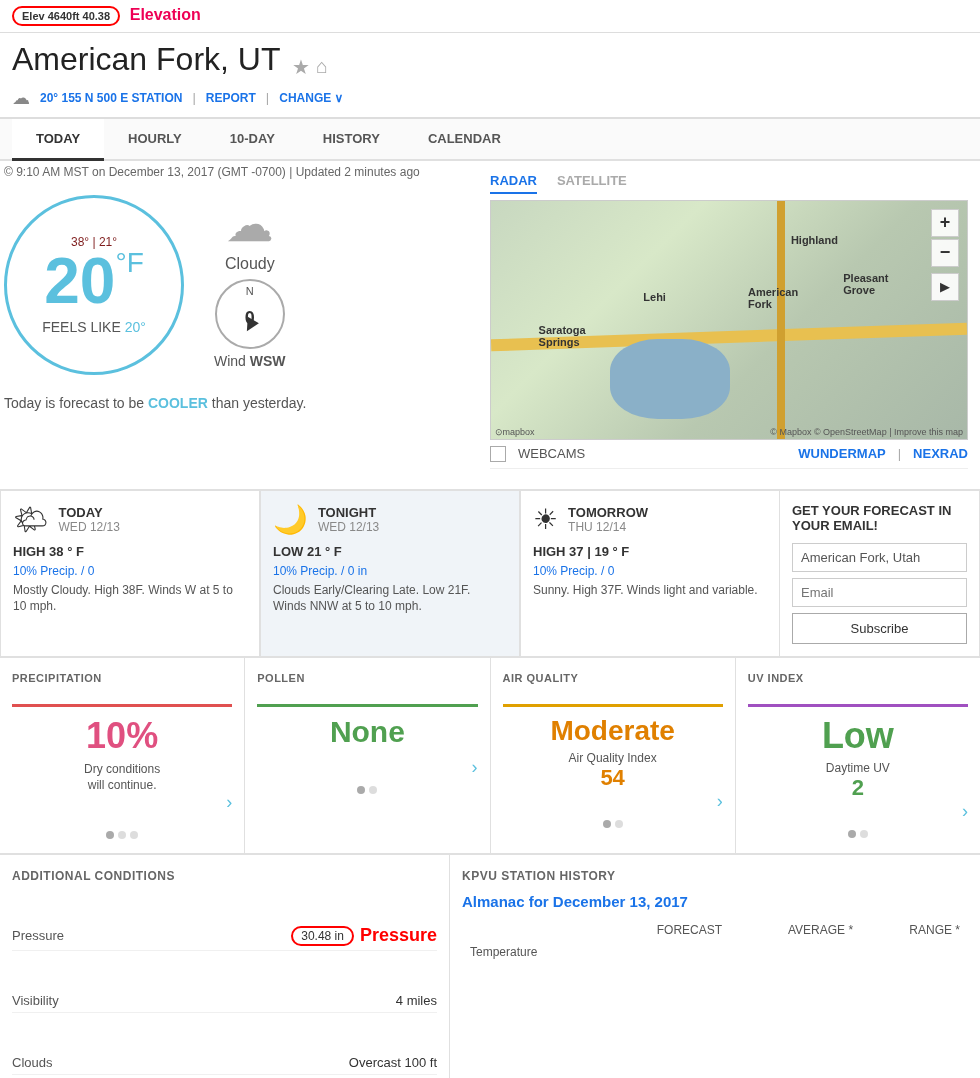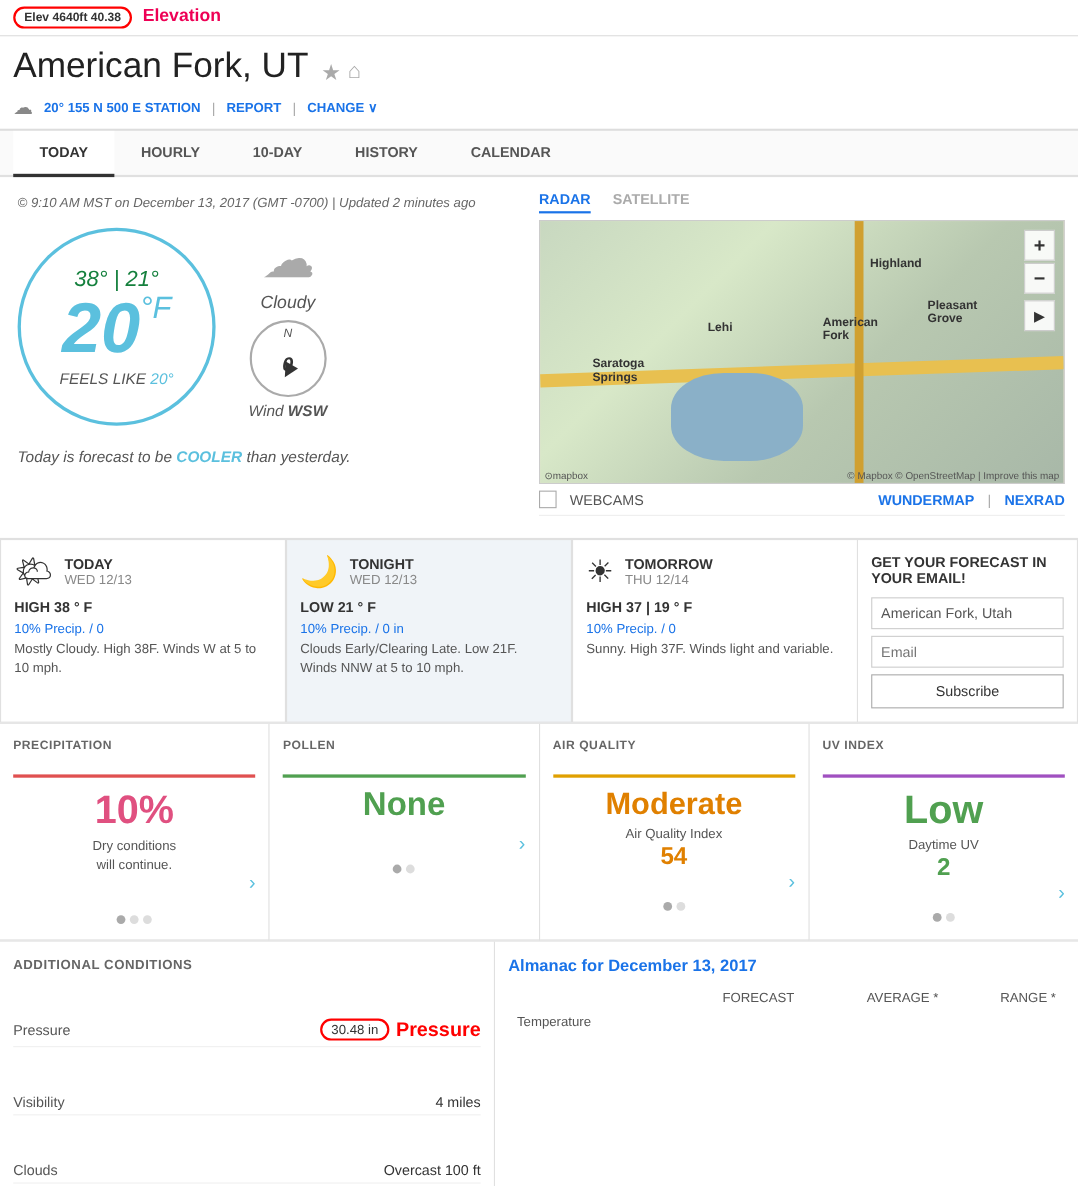--- a/index.html
+++ b/index.html
@@ -23,30 +23,30 @@
     .station-sep { color: #aaa; }
     .nav-link { color: #1a73e8; font-size: 12px; font-weight: bold; text-decoration: none; cursor: pointer; }
 
     
     .tabs { display: flex; border-bottom: 2px solid #e0e0e0; padding: 0 12px; background: #fafafa; }
     .tab { padding: 12px 24px; font-size: 13px; font-weight: bold; color: #555; cursor: pointer; border-bottom: 3px solid transparent; margin-bottom: -2px; }
     .tab.active { color: #333; border-bottom: 3px solid #333; background: #fff; }
 
     
     .main { display: flex; padding: 0; }
-    .left-panel { flex: 0 0 490px; padding: 16px; font-style: italic; }
+    .left-panel { flex: 0 0 490px; padding: 4px; }
     .right-panel { flex: 1; padding: 12px 12px 12px 0; }
 
     
     .timestamp { font-size: 12px; color: #666; margin-bottom: 16px; }
 
     
     .weather-current { display: flex; align-items: center; gap: 30px; margin-bottom: 20px; }
     .temp-circle { width: 180px; height: 180px; border-radius: 50%; border: 3px solid #5bc0de; display: flex; flex-direction: column; align-items: center; justify-content: center; }
-    .temp-range { font-size: 20px; color: #15803d; margin-bottom: 0; }
+    .temp-range { font-size: 12px; color: #7f1d1d; margin-bottom: 0; }
     .temp-main { font-size: 64px; font-weight: bold; color: #5bc0de; line-height: 1; }
     .temp-unit { font-size: 28px; color: #5bc0de; vertical-align: super; }
     .feels-like { font-size: 14px; color: #555; margin-top: 6px; }
     .feels-temp { color: #5bc0de; }
 
     .weather-condition { text-align: center; }
     .cloud-icon { font-size: 48px; color: #aaa; line-height: 1; }
     .condition-text { font-size: 16px; color: #555; margin: 6px 0; }
     .wind-compass { width: 70px; height: 70px; border-radius: 50%; border: 2px solid #aaa; display: flex; flex-direction: column; align-items: center; justify-content: center; margin: 0 auto 4px; position: relative; }
     .compass-n { font-size: 11px; color: #555; position: absolute; top: 4px; }
@@ -383,20 +383,21 @@
       <span class="condition-value">4 miles</span>
     </div>
 
     <div class="condition-row">
       <span class="condition-label">Clouds</span>
       <span class="condition-value">Overcast 100 ft</span>
     </div>
   </div>
 
   <div class="kpvu-history">
+    <div class="section-title">KPVU STATION HISTORY</div>
     <div class="almanac-title">Almanac for December 13, 2017</div>
     <table class="almanac-table">
       <tbody>
           <tr class="header-row">
         <th></th>
         <th>FORECAST</th>
         <th>AVERAGE *</th>
         <th>RANGE *</th>
       </tr>
       <tr>

